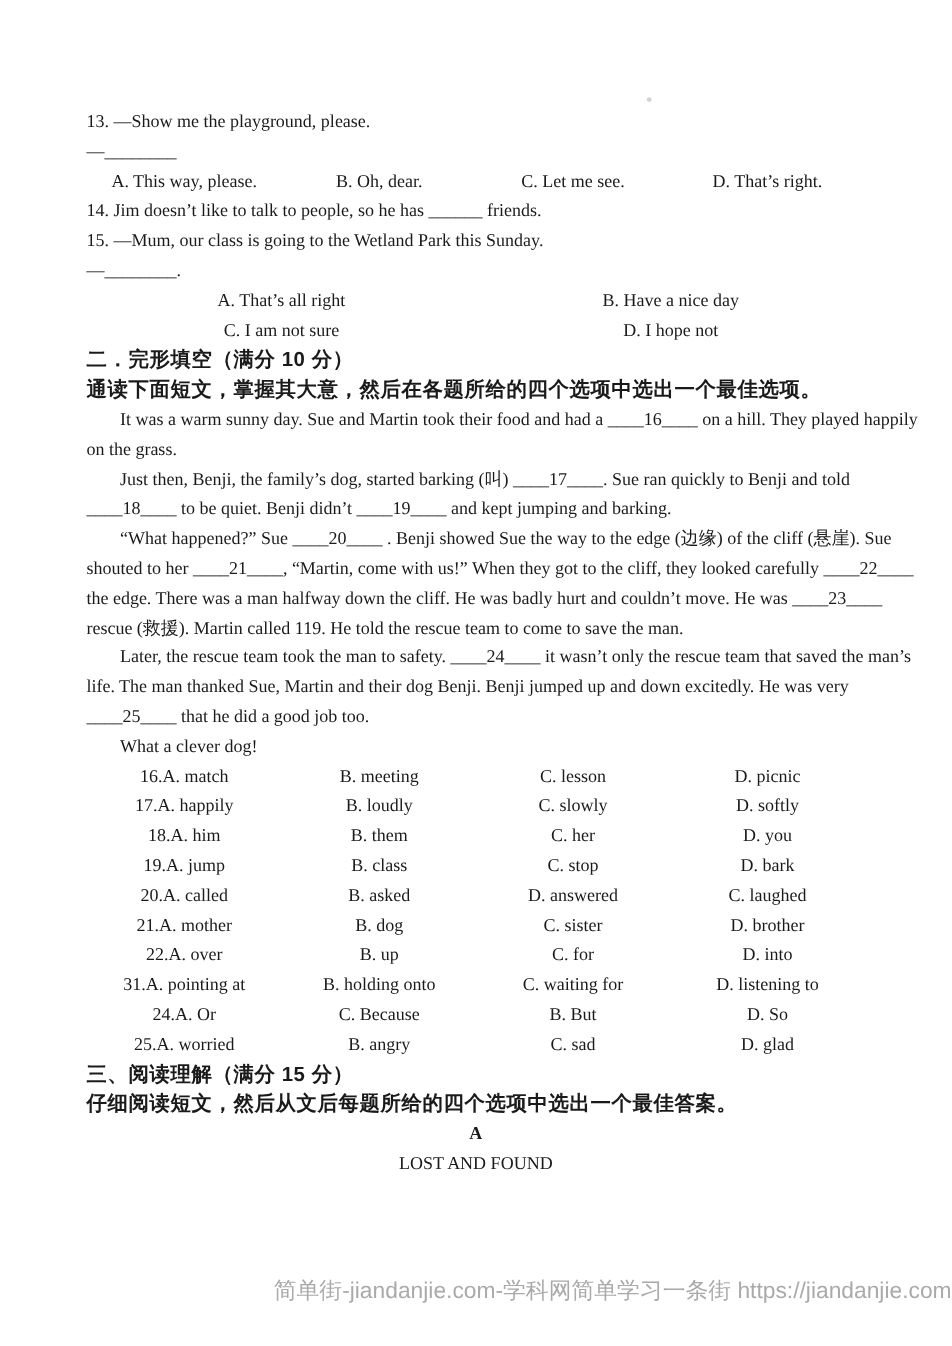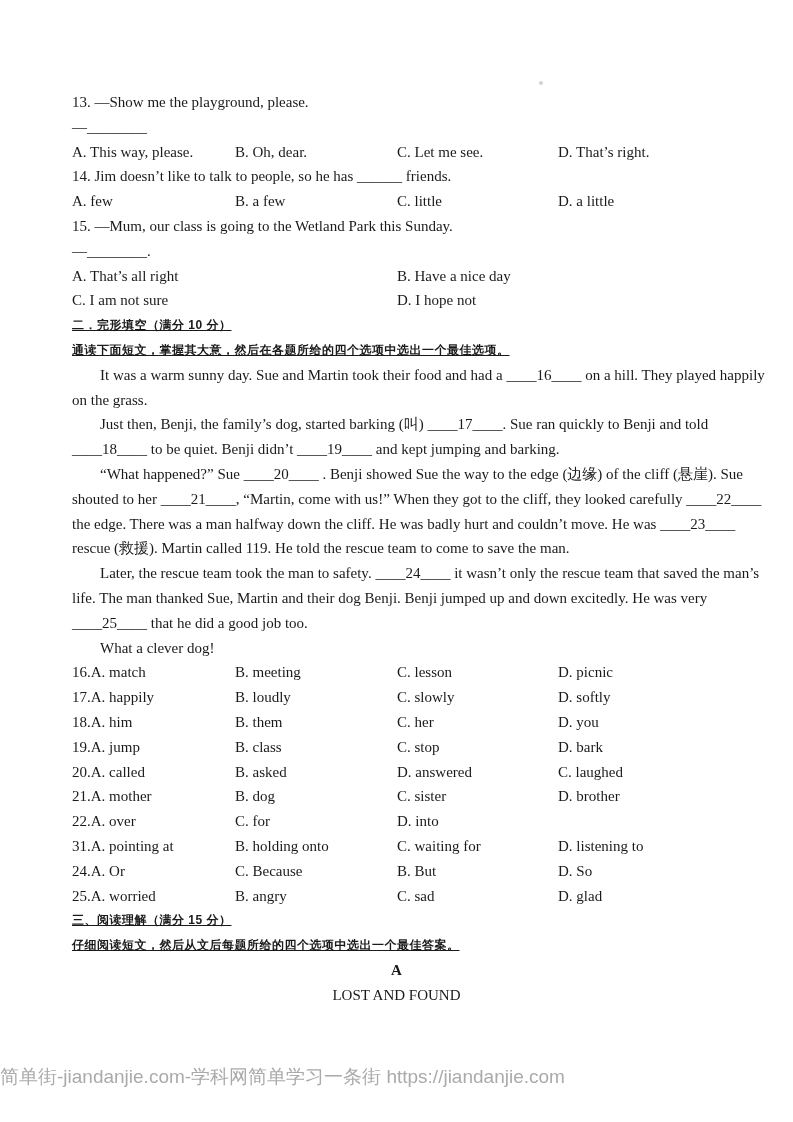--- a/index.html
+++ b/index.html
@@ -16,41 +16,40 @@
   .content { padding: 90px 72px 0 72px; }
   .line {
     height: 24.8px;
     line-height: 24.8px;
     white-space: nowrap;
   }
   .indent { padding-left: 28px; }
   .cn {
     font-family: "Liberation Sans", sans-serif;
     font-weight: bold;
-    font-size: 12px;
+    font-size: 17px;
     letter-spacing: 0.5px;
-    text-decoration: underline;
   }
   .row4 {
     display: grid;
     grid-template-columns: 163px 162px 161px 1fr;
   }
   .row2 {
     display: grid;
     grid-template-columns: 325px 1fr;
   }
   .center { text-align: center; }
   .bold { font-weight: bold; }
-  .opt { display: block; white-space: nowrap; }
+  .opt { display: block; white-space: nowrap; text-align: center; }
   .watermark {
     position: absolute;
     left: 0;
     right: 0;
     top: 1064px;
-    text-align: left;
+    text-align: right;
     color: #aaaaaa;
     font-family: "Liberation Sans", sans-serif;
     font-size: 19px;
     line-height: 26px;
   }
   .stray {
     position: absolute;
     left: 539px;
     top: 81px;
     width: 4px;
@@ -70,26 +69,20 @@
     <div class="line">13. —Show me the playground, please.</div>
     <div class="line">—________</div>
     <div class="line row4">
       <span class="opt">A. This way, please.</span>
       <span class="opt">B. Oh, dear.</span>
       <span class="opt">C. Let me see.</span>
       <span class="opt">D. That’s right.</span>
     </div>
 
     <div class="line">14. Jim doesn’t like to talk to people, so he has ______ friends.</div>
-    <div class="line row4">
-      <span class="opt">A. few</span>
-      <span class="opt">B. a few</span>
-      <span class="opt">C. little</span>
-      <span class="opt">D. a little</span>
-    </div>
 
     <div class="line">15. —Mum, our class is going to the Wetland Park this Sunday.</div>
     <div class="line">—________.</div>
     <div class="line row2">
       <span class="opt">A. That’s all right</span>
       <span class="opt">B. Have a nice day</span>
     </div>
     <div class="line row2">
       <span class="opt">C. I am not sure</span>
       <span class="opt">D. I hope not</span>
@@ -142,20 +135,21 @@
       <span class="opt">C. laughed</span>
     </div>
     <div class="line row4">
       <span class="opt">21.A. mother</span>
       <span class="opt">B. dog</span>
       <span class="opt">C. sister</span>
       <span class="opt">D. brother</span>
     </div>
     <div class="line row4">
       <span class="opt">22.A. over</span>
+      <span class="opt">B. up</span>
       <span class="opt">C. for</span>
       <span class="opt">D. into</span>
     </div>
     <div class="line row4">
       <span class="opt">31.A. pointing at</span>
       <span class="opt">B. holding onto</span>
       <span class="opt">C. waiting for</span>
       <span class="opt">D. listening to</span>
     </div>
     <div class="line row4">

